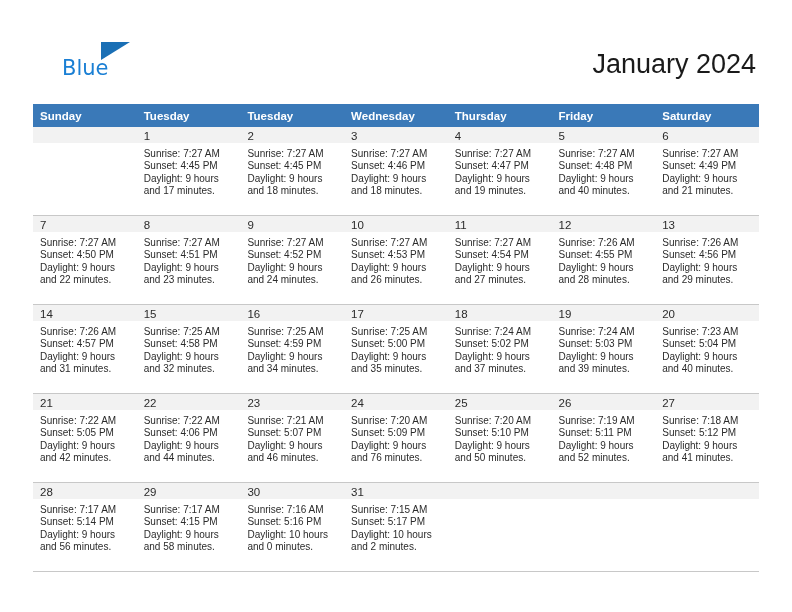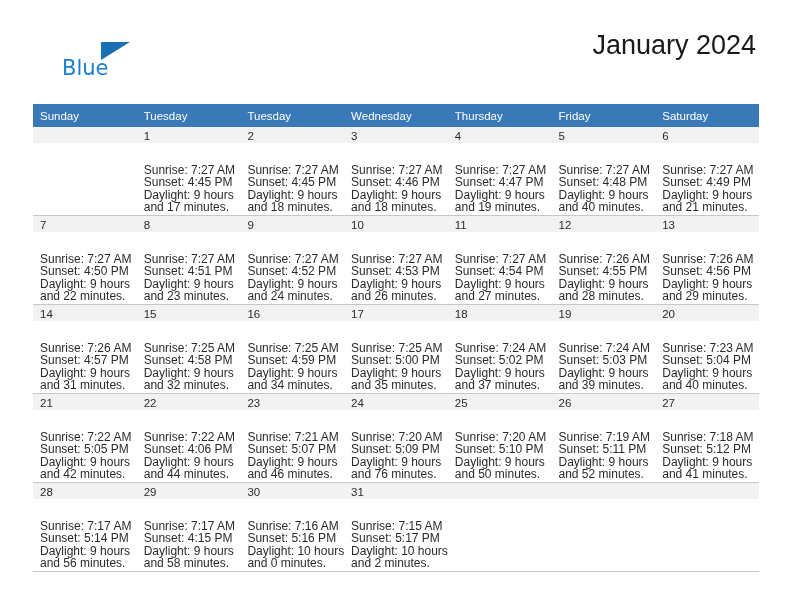--- a/index.html
+++ b/index.html
@@ -61,21 +61,21 @@
     left: 29px;
     top: 20px;
     font-size: 21px;
     color: #1a7fd4;
     font-family: "DejaVu Sans", sans-serif;
     font-weight: 400;
   }
   .title-block {
     position: absolute;
     right: 36px;
-    top: 28px;
+    top: 47px;
     text-align: right;
   }
   .cal-title {
     font-size: 27px;
     color: #1a1a1a;
     line-height: 34px;
     white-space: nowrap;
   }
   .cal-subtitle {
     font-size: 14.5px;
@@ -91,21 +91,21 @@
     left: 33px;
     top: 104px;
     width: 726px;
     border-collapse: collapse;
     table-layout: fixed;
   }
   .calendar th {
     background: #3a79b8;
     color: #ffffff;
     font-size: 11.5px;
-    font-weight: normal;
+    font-weight: bold;
     text-align: left;
     padding: 5px 0 5px 7px;
     height: 13px;
     border: none;
   }
   .weekrow > td {
     padding: 0;
     vertical-align: top;
     border-top: 1px solid #c8c8c8;
     border-bottom: 1px solid #c8c8c8;
@@ -124,24 +124,23 @@
     color: #2b2b2b;
     padding: 2px 0 1px 7px;
     box-sizing: border-box;
     line-height: 14px;
   }
   .daynum.empty {
     background: #f2f2f2;
   }
   .cell-body {
     padding: 5px 6px 0 7px;
-    font-size: 12px;
+    font-size: 10px;
     color: #2b2b2b;
     line-height: 12.4px;
-    margin-top: 16px;
   }
   .cell-body div {
     white-space: nowrap;
   }
 </style>
 </head>
 <body>
 
 <div class="page">
 

